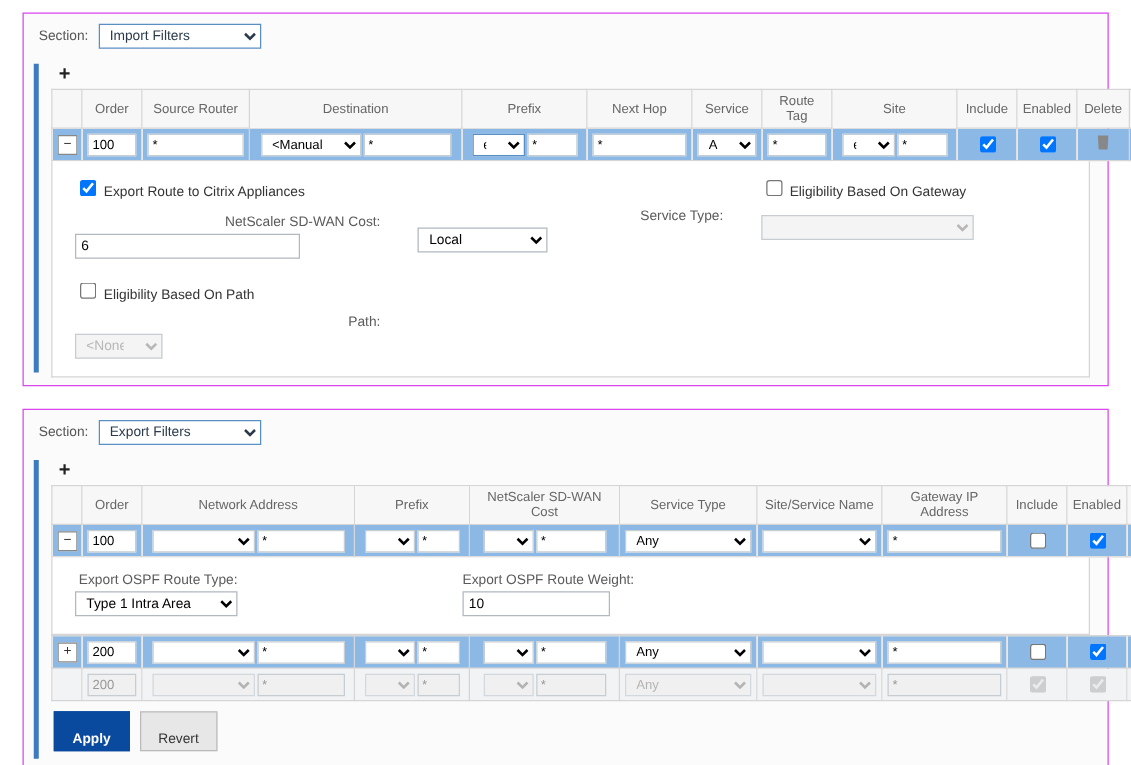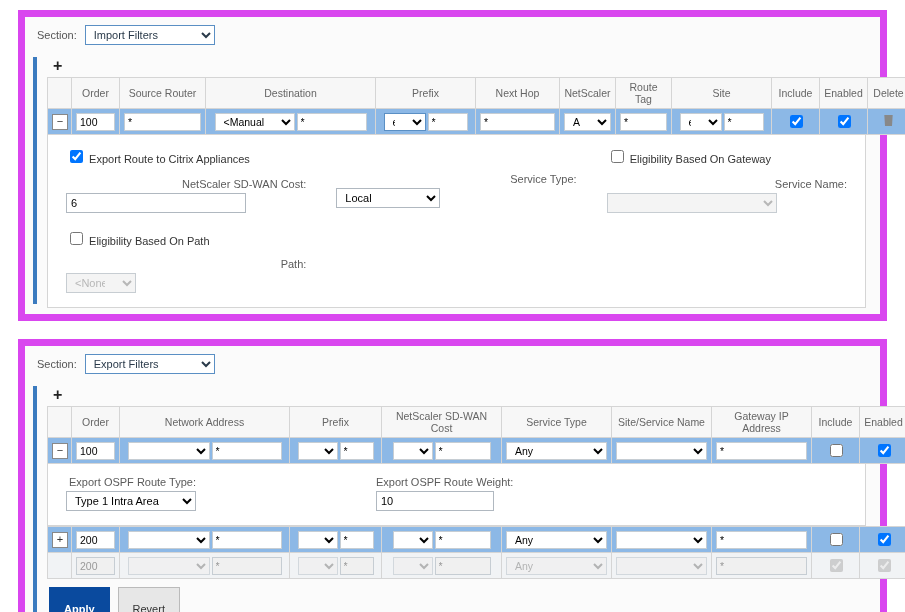--- a/index.html
+++ b/index.html
@@ -1,17 +1,17 @@
 <!DOCTYPE html>
 <html><head>
 <meta charset="utf-8">
 <style>
   * { box-sizing: border-box; font-family: Arial, sans-serif; }
   body { margin: 0; padding: 10px 18px; font-size: 11px; color: #333; background: #fff; }
-  .panel { border: 7px solid #d946ef; background: #fbfbfb; margin-bottom: 18px; padding: 6px 8px 0 8px; position: relative; }
+  .panel { border: 1px solid #d946ef; background: #fbfbfb; margin-bottom: 18px; padding: 6px 8px 0 8px; position: relative; }
   .panel-stripe { position: absolute; left: 8px; top: 40px; bottom: 10px; width: 4px; background: #3b7bbf; }
   .section-row { display: flex; align-items: center; gap: 8px; padding: 2px 0 6px 4px; }
   .section-label { color: #555; }
   select, input[type="text"] { font-family: Arial, sans-serif; font-size: 11px; height: 20px; border: 1px solid #b0b8c0; background: #fff; padding: 0 4px; }
   select { padding-right: 14px; }
   .section-select { width: 130px; border: 1px solid #5a8fc4; color: #2a3a4a; }
   .inner { margin-left: 14px; margin-right: 6px; padding-bottom: 6px; }
   .add-row { font-size: 16px; font-weight: bold; color: #222; padding: 6px 2px 2px 6px; cursor: pointer; }
   table.grid { border-collapse: collapse; width: 100%; table-layout: fixed; }
   table.grid th, table.grid td { border: 1px solid #d5d5d5; font-size: 10.5px; padding: 3px 4px; text-align: center; color: #666; background: #fff; height: 26px; overflow: hidden; }
@@ -70,21 +70,21 @@
           <col style="width:42px">
       </colgroup>
       <thead>
         <tr>
           <th></th>
           <th>Order</th>
           <th>Source Router</th>
           <th class="th-link">Destination</th>
           <th class="th-link">Prefix</th>
           <th>Next Hop</th>
-          <th>NetScaler</th>
+          <th>Service</th>
           <th>Route Tag</th>
           <th class="th-link">Site</th>
           <th>Include</th>
           <th>Enabled</th>
           <th>Delete</th>
           <th>Clone</th>
         </tr>
       </thead>
       <tbody>
         <tr class="sel">
@@ -133,21 +133,20 @@
           <select disabled="" style="width:70px"><option>&lt;None&gt;</option></select>
         </div>
         <div>
           <div style="height:26px"></div>
           <span class="field-label">Service Type:</span>
           <select style="width:104px"><option>Local</option></select>
         </div>
         <div>
           <label><input type="checkbox" class="chk" style=""> <span>Eligibility Based On Gateway</span></label>
           <div style="height:12px"></div>
-          <span class="field-label">Service Name:</span>
           <select disabled="" style="width:170px"><option></option></select>
         </div>
       </div>
     </div>
   </div>
 </div>
 
 <div class="panel">
   <div class="section-row">
     <span class="section-label">Section:</span>

